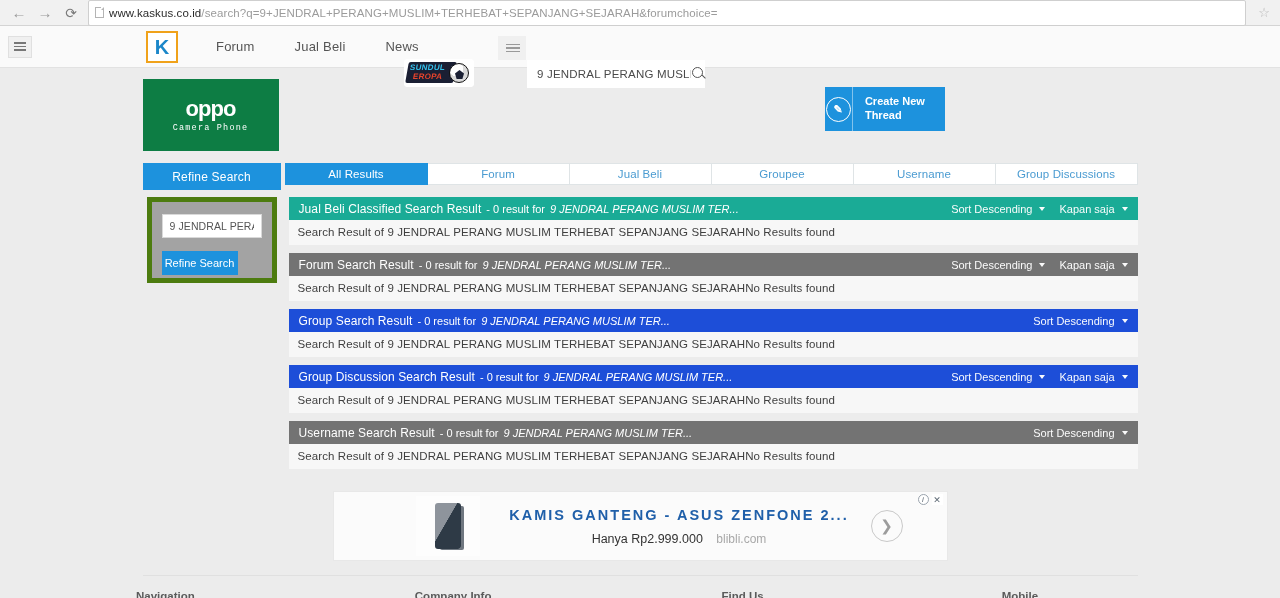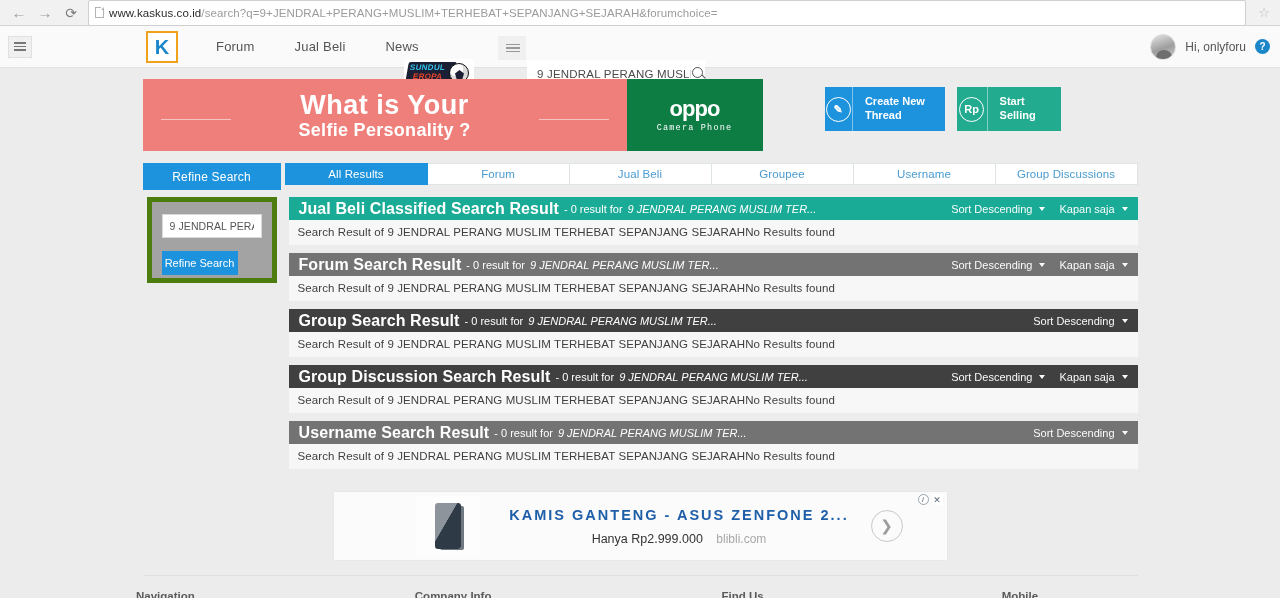--- a/index.html
+++ b/index.html
@@ -273,21 +273,21 @@
     width: 76px;
   }
   .results { flex: 1; margin-left: 12px; }
 
   .result-block { margin-bottom: 8px; }
   .result-head {
     height: 23px; display: flex; align-items: center;
     padding: 0 10px; color: #fff;
   }
   .rh-title {
-    font-size: 16px; font-weight: bold; letter-spacing: .1px;
+    font-size: 12px; font-weight: normal; letter-spacing: .1px;
   }
   .rh-sub {
     font-size: 11px; margin-left: 5px; font-weight: normal;
   }
   .rh-query { font-style: italic; }
   .rh-spacer { flex: 1; }
   .rh-ctl {
     font-size: 11px; display: flex; align-items: center;
     gap: 7px; margin-left: 14px; opacity: .97;
   }
@@ -296,21 +296,21 @@
     border-right: 3.5px solid transparent; border-top: 4px solid #fff;
     display: inline-block;
   }
   .result-body {
     background: #f7f7f7; font-size: 11.5px; color: #3f3f3f;
     padding: 6px 9px 7px; letter-spacing: .1px;
   }
 
   .c-teal { background: #1aab96; }
   .c-blue { background: #737373; }
-  .c-purple { background: #404040; }
+  .c-purple { background: #1d4ed8; }
 
   
   .bottom-ad {
     width: 615px; margin: 14px auto 0; height: 70px;
     background: #fbfbfb; border: 1px solid #e8e8e8;
     display: flex; align-items: center; position: relative;
   }
   .ba-badges {
     position: absolute; right: 4px; top: 2px;
     display: flex; gap: 3px; align-items: center;
@@ -405,55 +405,38 @@
     <span class="ham-lines">
         <i></i>
         <i></i>
         <i></i>
       </span>
   </div>
   <div class="searchbox">
     <input class="search-input" value="9 JENDRAL PERANG MUSLI" style="">
     <span class="search-go"></span>
   </div>
-  <div class="user-area">
-    <div class="avatar"></div>
-    <span class="hi-text">Hi, onlyforu</span>
-    <span class="help-icon">?</span>
-  </div>
 </div>
 
 <div class="page">
   <div class="wrap">
 
     <div class="banner-row">
       <div class="adbanner">
-        <div class="ad-left">
-          <span class="ad-line l"></span>
-          <span class="ad-line r"></span>
-          <div class="ad-t1">What is Your</div>
-          <div class="ad-t2">Selfie Personality ?</div>
-        </div>
         <div class="ad-right">
           <div class="oppo-logo">oppo</div>
           <div class="oppo-sub">Camera  Phone</div>
         </div>
       </div>
       <div class="action-btns">
         <div class="act-btn act-blue">
           <span class="act-icon">
             <span class="circ">✎</span>
           </span>
           <span class="act-label">Create New Thread</span>
-        </div>
-        <div class="act-btn act-green">
-          <span class="act-icon">
-            <span class="circ">Rp</span>
-          </span>
-          <span class="act-label">Start Selling</span>
         </div>
       </div>
     </div>
 
     <div class="tabs-row">
       <div class="refine-btn">Refine Search</div>
       <div class="tabs">
         <div class="tab active">All Results</div>
         <div class="tab">Forum</div>
         <div class="tab">Jual Beli</div>

